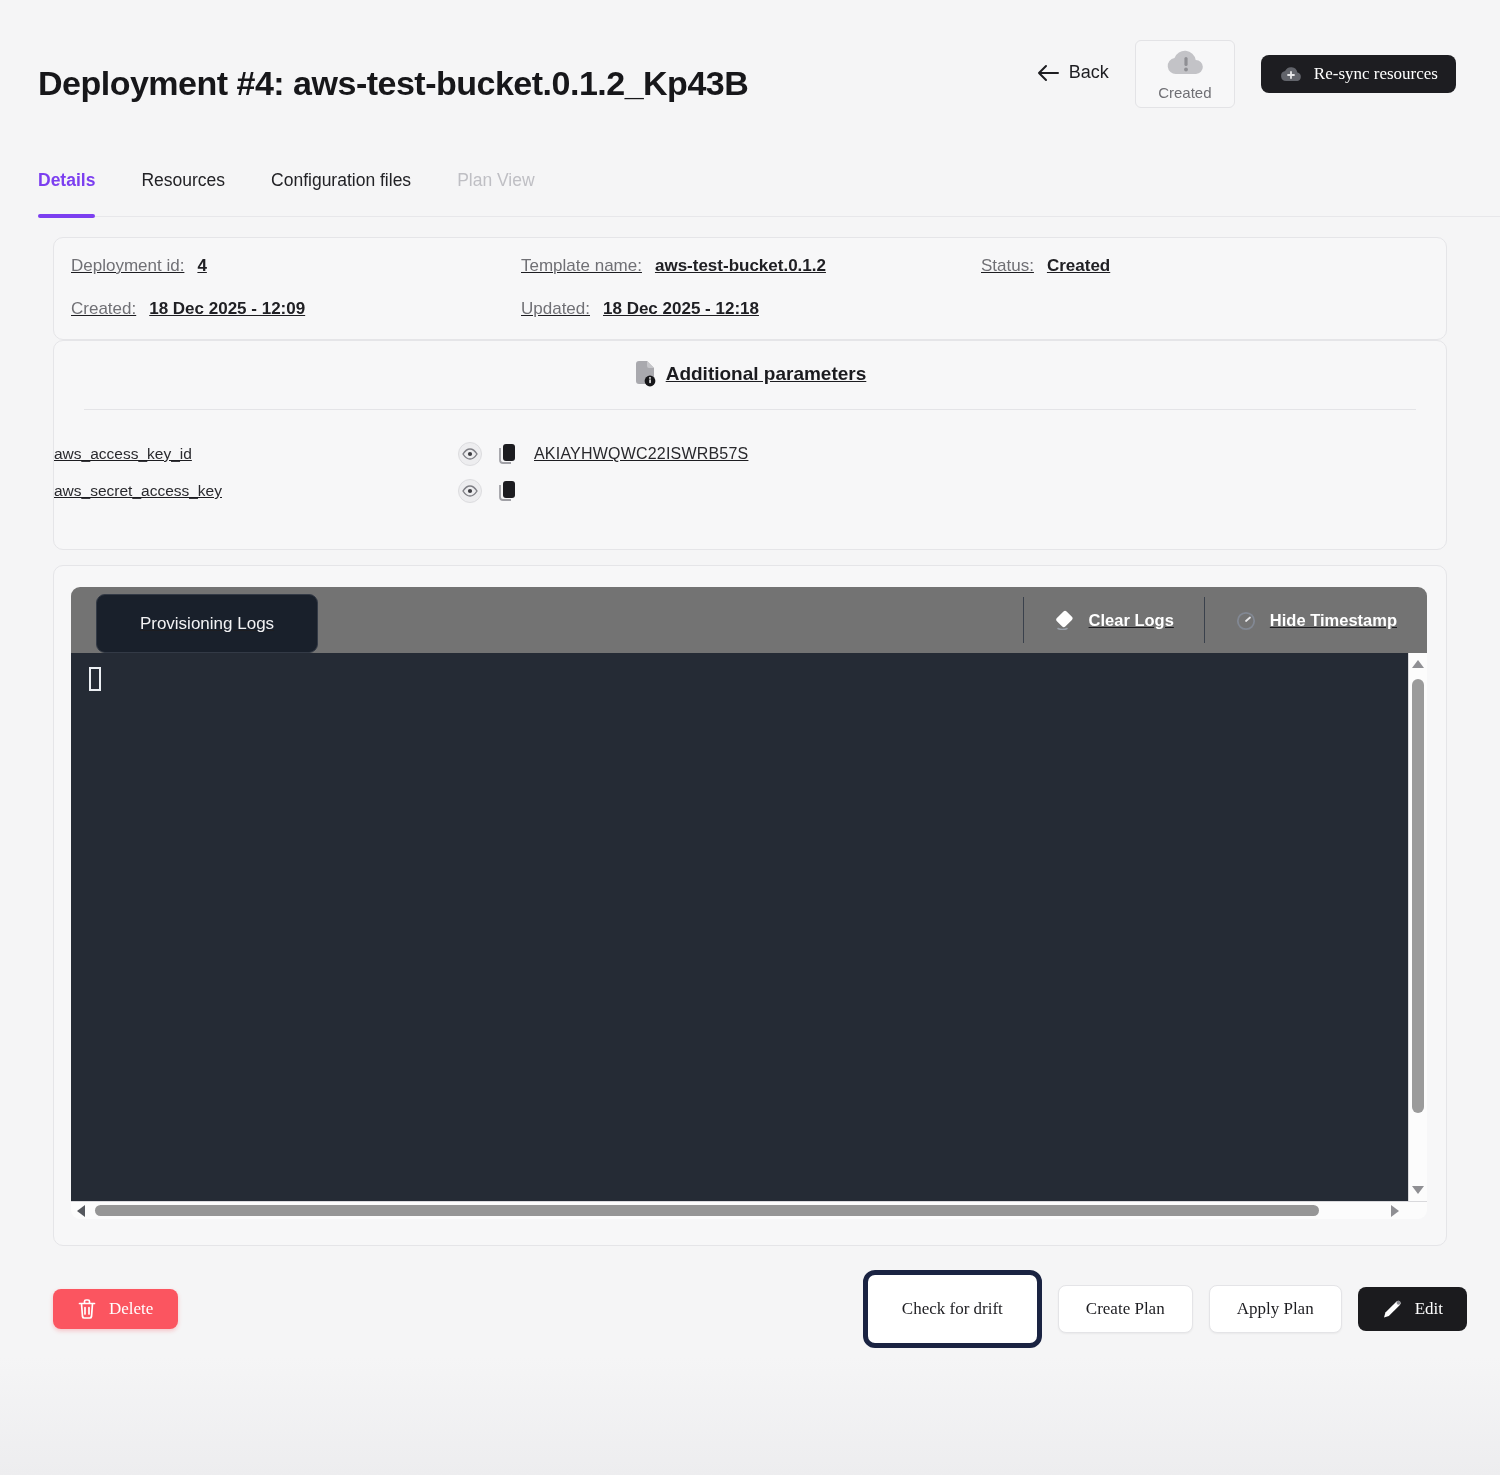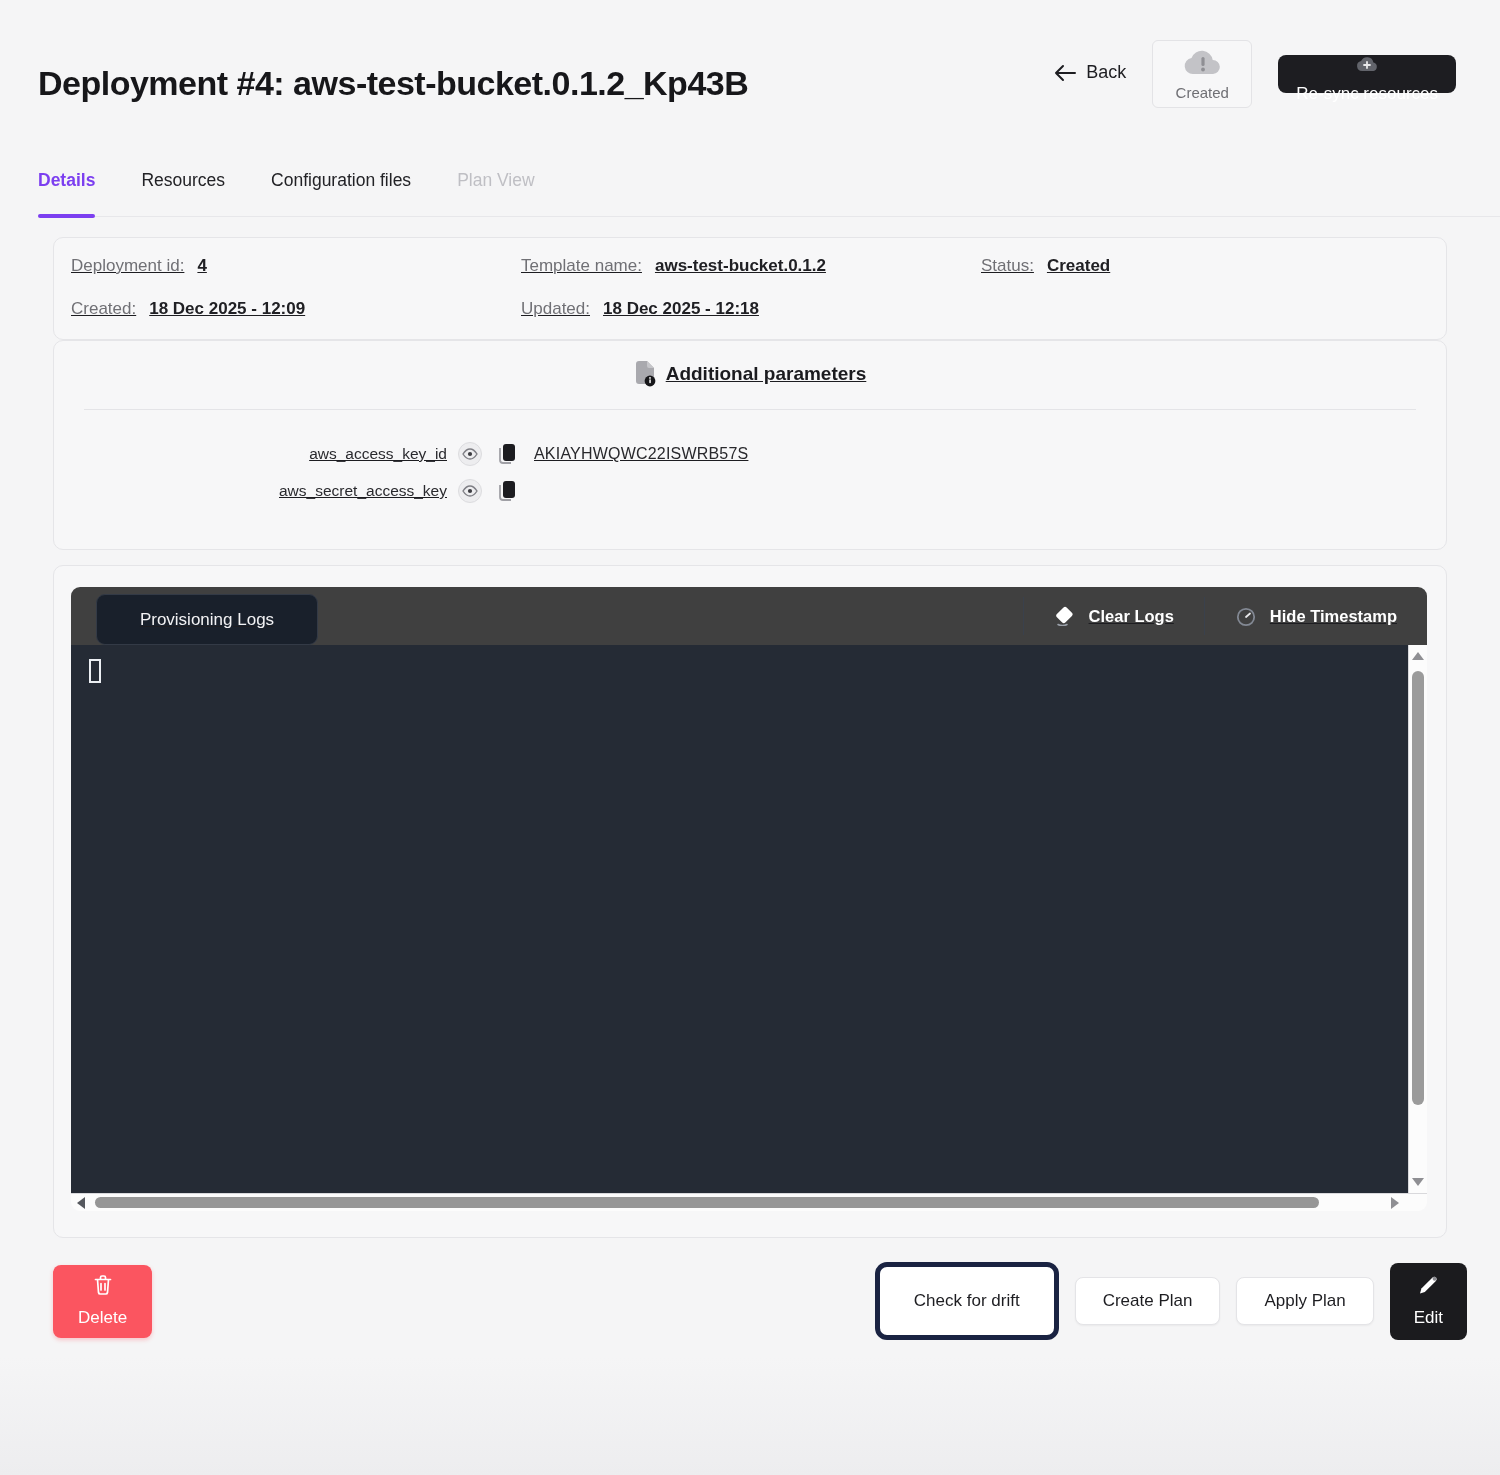--- a/index.html
+++ b/index.html
@@ -38,29 +38,29 @@
   .field .lbl { color:#707075; }
   .field .val { color:#202024; font-weight:700; }
 
   
   .params { padding:20px 0 46px; }
   .params-title { display:flex; justify-content:center; align-items:center; gap:10px; font-size:19px; font-weight:700; color:#1b1b1f; }
   .doc-icon { position:relative; width:22px; height:26px; }
   .params-divider { height:1px; background:#e4e4e7; margin:22px 30px 0; }
   .param-rows { margin-top:32px; display:flex; flex-direction:column; gap:13px; }
   .param-row { display:grid; grid-template-columns:393px 26px 24px 1fr; column-gap:11px; align-items:center; }
-  .param-name { text-align:right; font-size:15.5px; color:#2a2a2e; font-weight:500; }
+  .param-name { text-align:left; font-size:15.5px; color:#2a2a2e; font-weight:500; }
   .param-value { font-size:16px; color:#28282c; font-weight:500; letter-spacing:.2px; margin-left:4px; }
   .eye-btn { width:24px; height:24px; border-radius:50%; background:#ededef; border:1px solid #dcdcdf;
              display:flex; align-items:center; justify-content:center; cursor:pointer; }
 
   
   .logcard { margin-top:15px; padding:21px 19px 26px 17px; }
   .terminal { border-radius:9px; overflow:hidden; }
-  .term-header { height:58px; background:#404040; display:flex; align-items:stretch; }
+  .term-header { height:66px; background:#737373; display:flex; align-items:stretch; }
   .term-tab { margin:7px 0 0 25px; width:222px; background:#19202b; border:1px solid #333a46;
               border-radius:9px; display:flex; align-items:center; justify-content:center;
               color:#f2f2f4; font-size:17px; cursor:pointer; }
   .term-controls { margin-left:auto; display:flex; align-items:stretch;padding-left:20px; }
   .term-divider { width:1px; background:#3a414c; margin:10px 0; }
   .term-btn { display:flex; align-items:center; gap:13px; padding:0 30px; color:#fff; font-size:16.5px; font-weight:600; cursor:pointer; }
   .term-body { height:548px; background:#252b35; position:relative; }
   .term-cursor { position:absolute; left:18px; top:14px; width:12px; height:24px; border:2px solid #eceff3; }
   .vscroll { position:absolute; top:0; right:0; bottom:0; width:19px; background:#fcfcfc; border-left:1px solid #d9d9dc; }
   .vthumb { position:absolute; left:3px; right:3px; top:26px; bottom:88px; background:#9b9b9b; border-radius:8px; }
@@ -70,21 +70,21 @@
   .arrow-down { bottom:7px; border-top:8px solid #8f8f93; }
   .hscroll { height:18px; background:#fcfcfc; border-top:1px solid #d9d9dc; position:relative; }
   .hthumb { position:absolute; top:3px; bottom:3px; left:24px; right:108px; background:#969696; border-radius:7px; }
   .harrow-left, .harrow-right { position:absolute; top:50%; transform:translateY(-50%); width:0; height:0;
                                 border-top:6px solid transparent; border-bottom:6px solid transparent; }
   .harrow-left { left:6px; border-right:8px solid #55585e; }
   .harrow-right { right:28px; border-left:8px solid #8f8f93; }
 
   
   .actions { margin:24px 33px 0 53px; display:flex; justify-content:space-between; align-items:center; }
-  .btn { font-family:Liberation Sans, sans-serif; font-size:17px; cursor:pointer;flex-direction:column; }
+  .btn { font-family:Liberation Serif, serif; font-size:17px; cursor:pointer; }
   .btn-delete { display:flex; align-items:center; gap:13px; background:#fb5560; color:#fff; border:none;
                 border-radius:8px; padding:10px 25px; box-shadow:0 2px 4px rgba(251,85,96,.3); }
   .actions-right { display:flex; align-items:center; gap:16px; }
   .drift-ring { border:5px solid #1a2342; border-radius:12px; padding:13px; background:#fff; }
   .btn-drift { background:#fff; border:none; border-radius:7px; padding:11px 21px; color:#1d1d21; }
   .btn-plain { background:#fff; border:1px solid #e4e4e7; border-radius:8px; padding:13px 27px; color:#1d1d21;
                box-shadow:0 1px 2px rgba(0,0,0,.05); }
   .btn-edit { display:flex; align-items:center; gap:13px; background:#1b1b1e; color:#fff; border:none;
               border-radius:8px; padding:12px 24px; }
   .icon { display:inline-flex; align-items:center; justify-content:center; }

